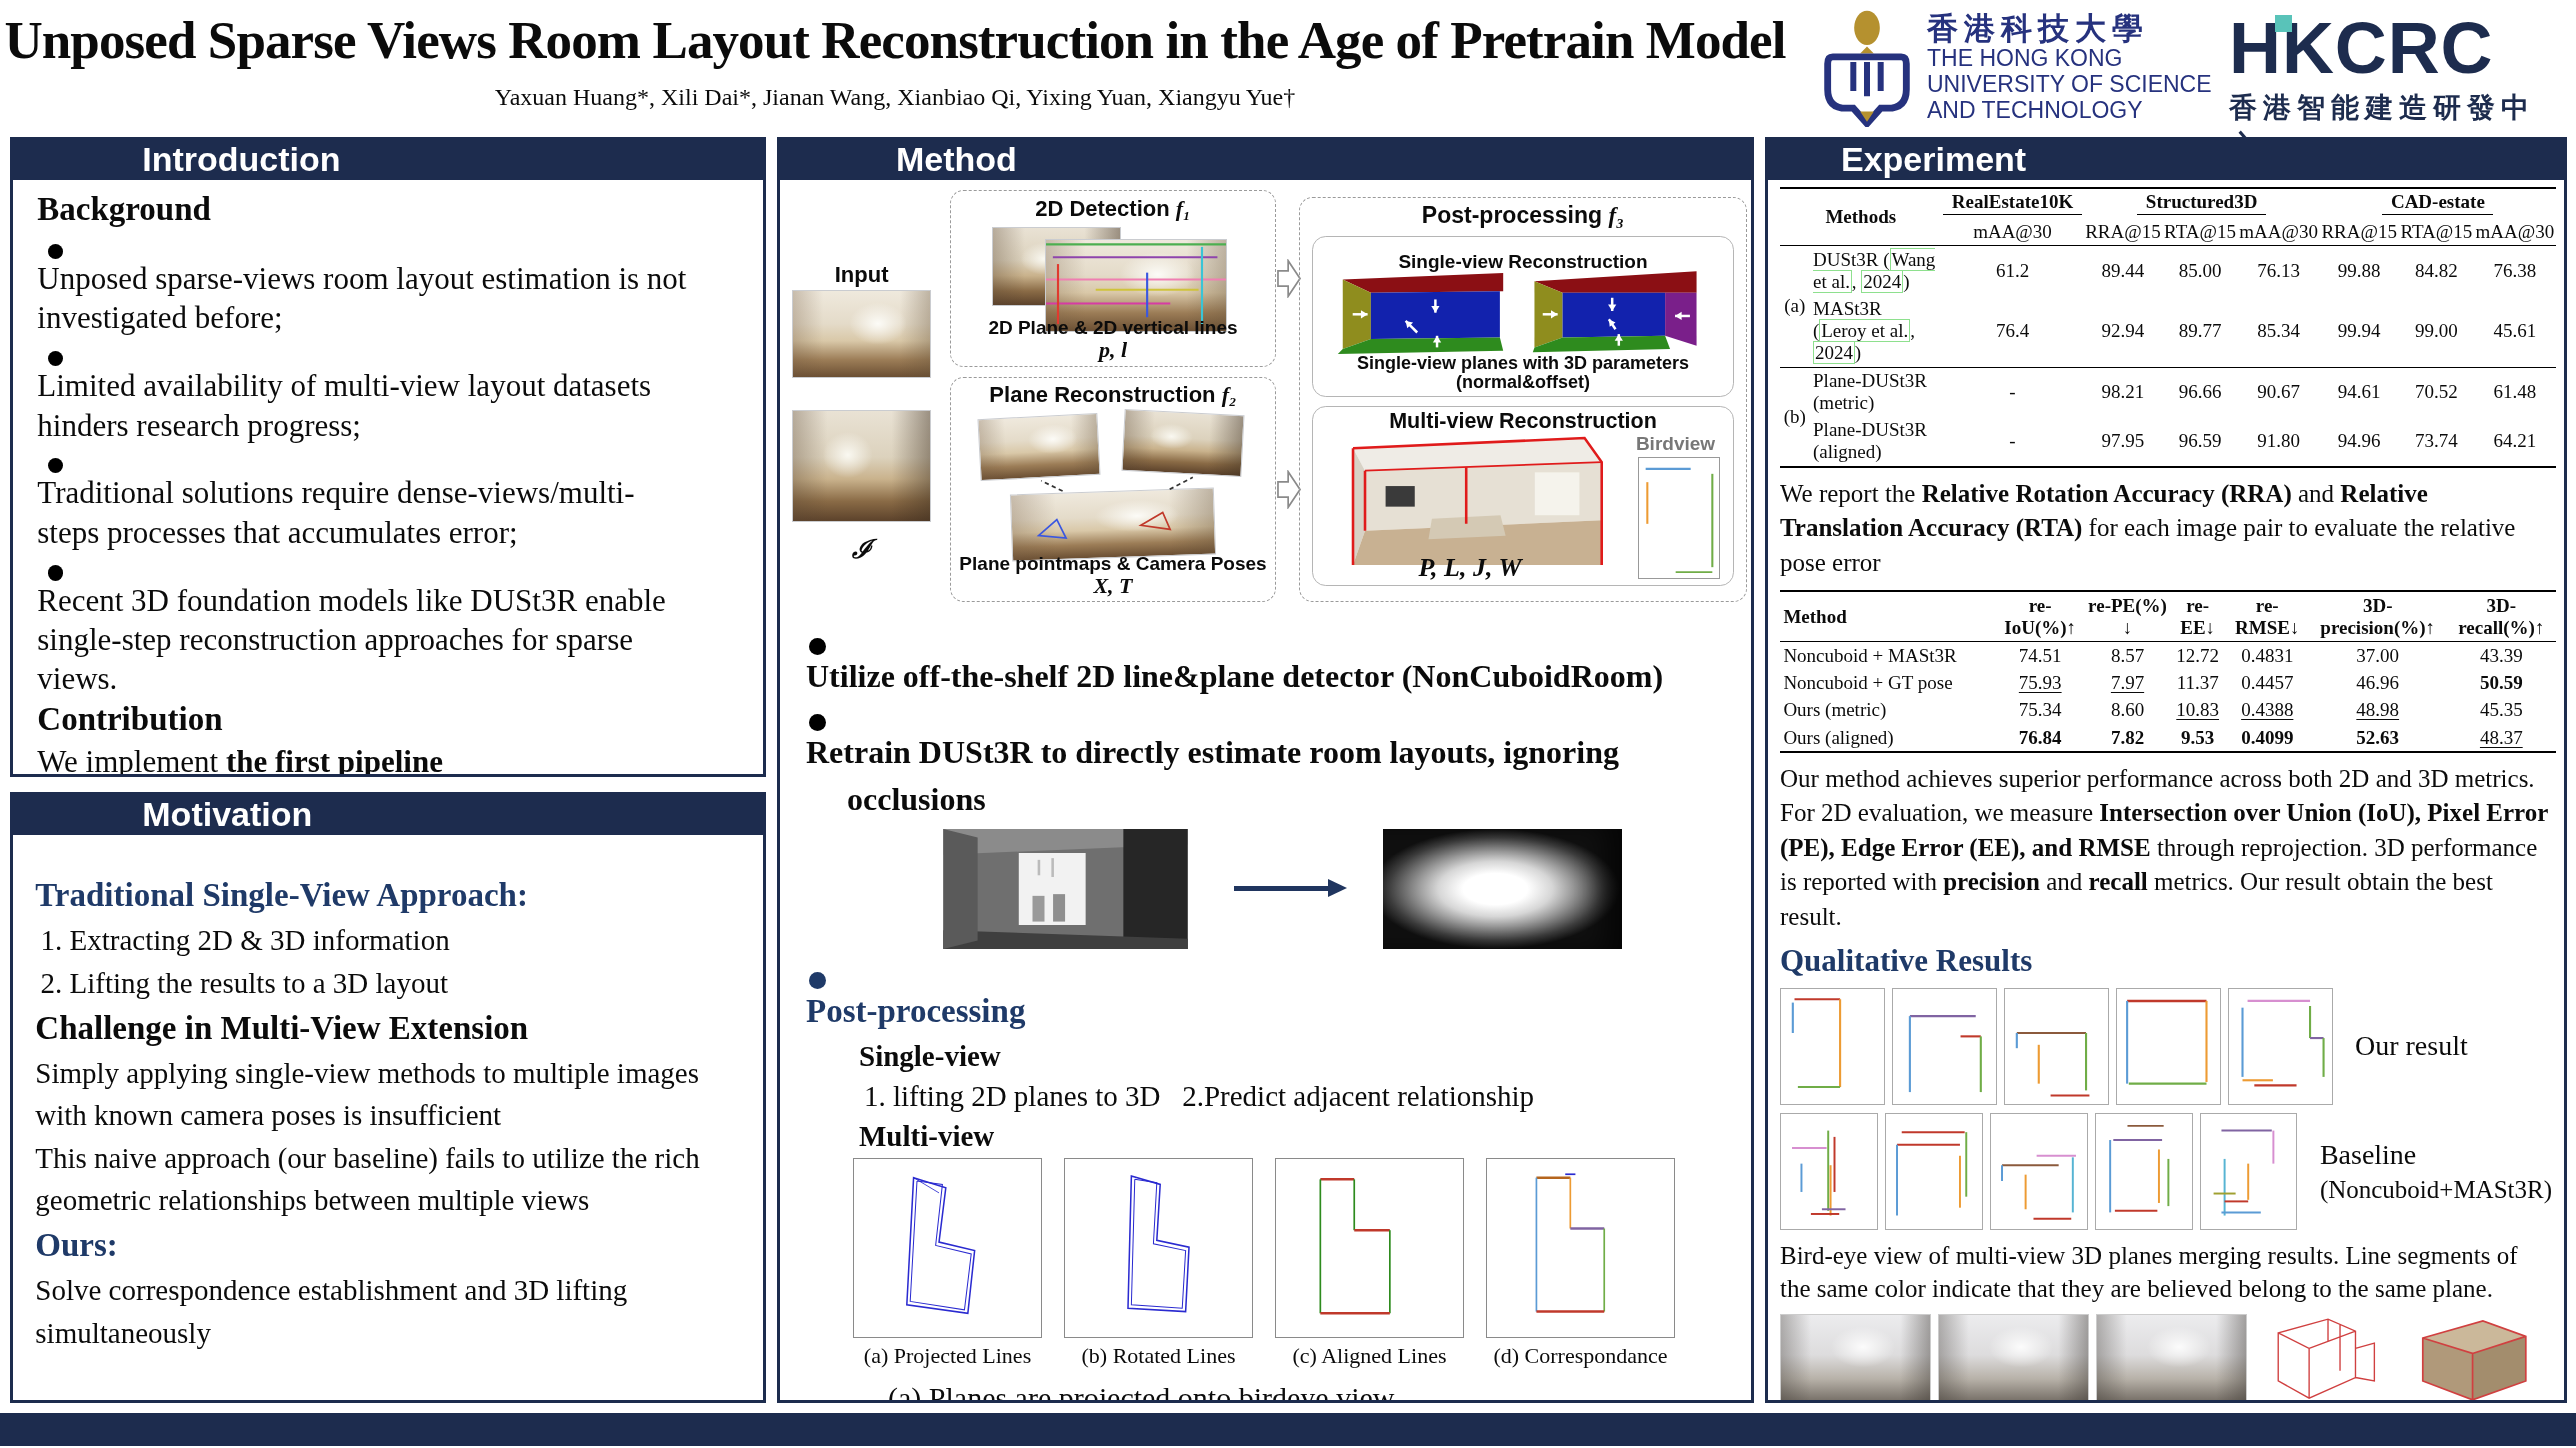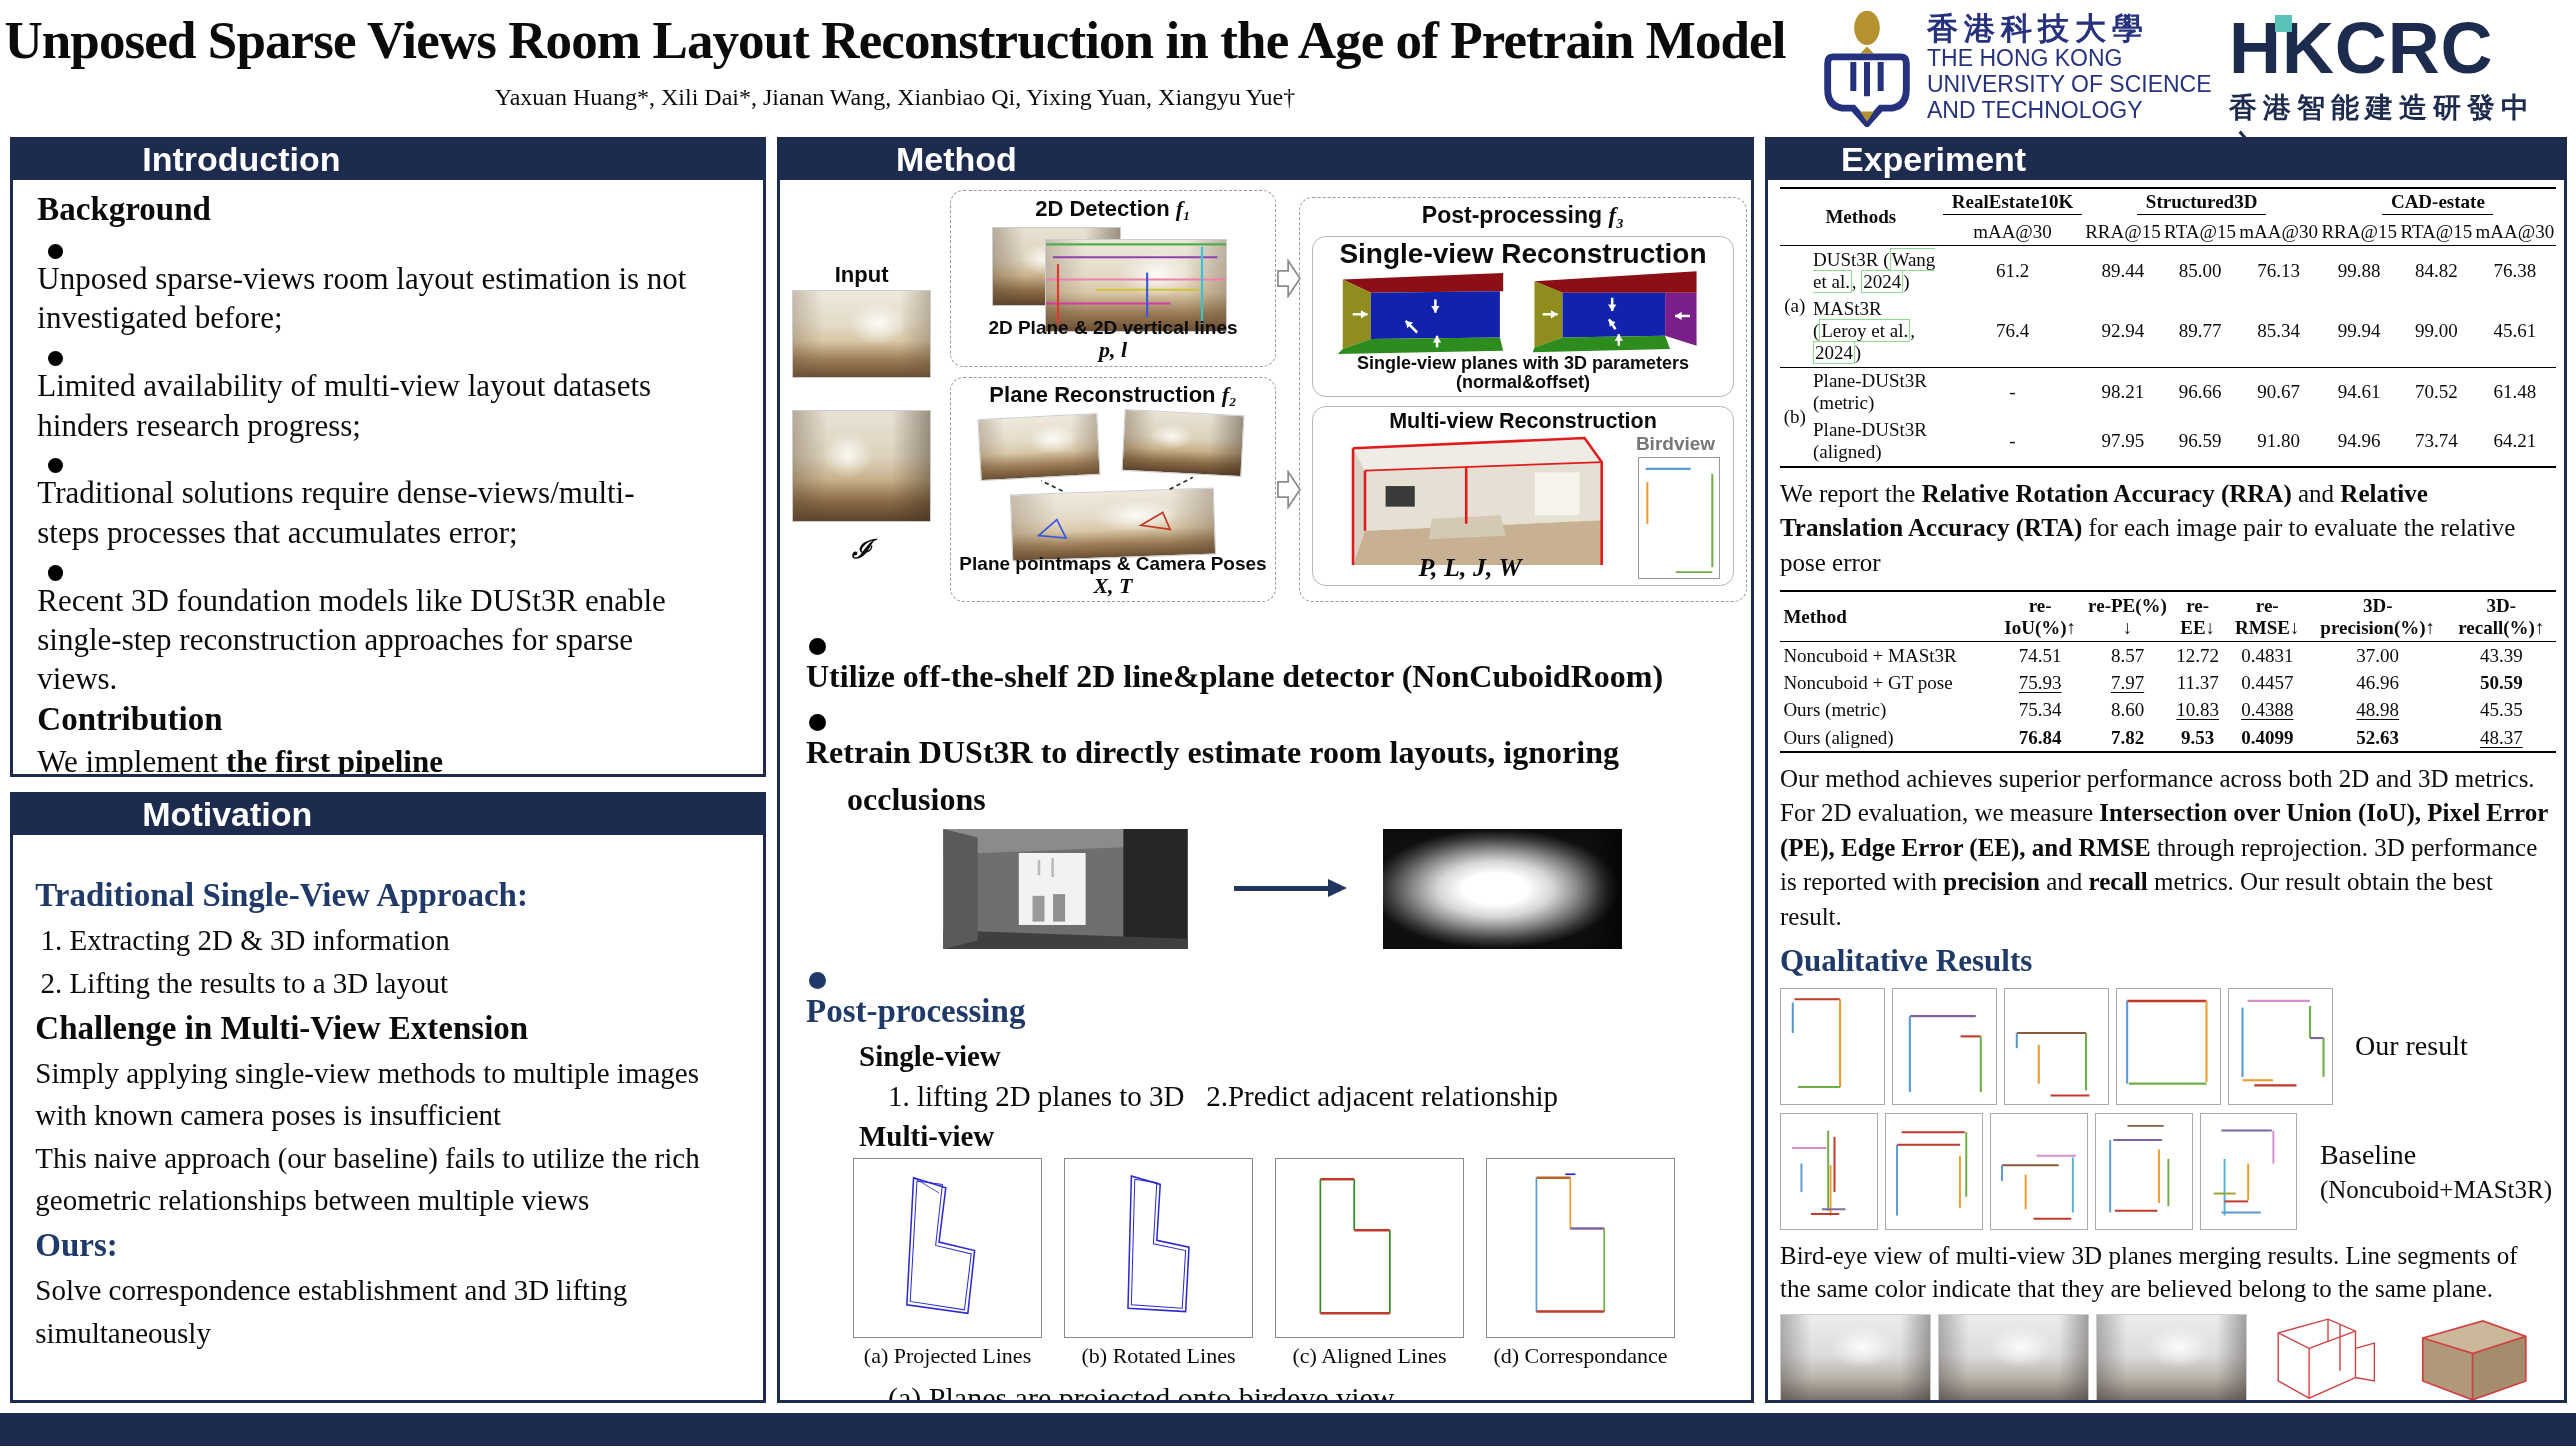--- a/index.html
+++ b/index.html
@@ -74,21 +74,21 @@
      radial-gradient(ellipse 30% 32% at 55% 36%, rgba(255,255,255,.9), rgba(255,255,255,0) 72%),
      linear-gradient(90deg, rgba(60,55,50,.35), rgba(0,0,0,0) 20% 80%, rgba(50,45,40,.4)),
      linear-gradient(180deg,#ececee 0%,#dddcdd 45%,#b7b1a8 72%,#6e675f 100%);}
   .blockarrow{position:absolute;width:26px;height:39px;}
   .method-bullets{padding:12px 26px 0 26px;}
   .mb{display:flex;font-size:32px;font-weight:700;line-height:1.35;margin-top:3.4px;flex-direction:column;}
   .mb .dot{flex:0 0 17px;width:17px;height:17px;border-radius:50%;background:#000;margin:12px 20.6px 0 3.4px;}
   .mb.navy{color:var(--blue-head);font-size:33px;}
   .mb.navy .dot{background:var(--blue-head);}
   .indent1{margin-left:53px;font-weight:700;font-size:29px;margin-top:6.9px;}
-  .indent2{margin-left:82px;font-size:29px;margin-top:6.9px;white-space:pre;}
+  .indent2{margin-left:58px;font-size:29px;margin-top:6.9px;white-space:pre;}
   .depth-row{position:relative;height:127px;margin-top:8.6px;}
   .depth1{position:absolute;left:137px;top:0;width:245px;height:120px;}
   .depth2{position:absolute;left:577px;top:0;width:239px;height:120px;
       background:radial-gradient(ellipse 52% 50% at 47% 50%, #ffffff 0 26%, #d6d6d6 46%, #9a9a9a 62%, #3c3c3c 86%, #101010 100%);
       box-shadow:inset -22px 0 26px -5.2px rgba(0,0,0,.65);}
   .navy-arrow{position:absolute;left:428px;top:57px;width:96px;height:4.3px;background:var(--navy2);}
   .navy-arrow:after{content:"";position:absolute;right:-17px;top:-7.7px;border-left:19px solid var(--navy2);border-top:9.4px solid transparent;border-bottom:9.4px solid transparent;}
   .mv-panels{display:flex;gap:22px;margin:5.2px 0 0 47px;}
   .mvp{width:189px;height:180px;border:1.7px solid #8a8a8a;background:#fff;}
   .mv-caps{display:flex;gap:22px;margin:5.2px 0 0 47px;}
@@ -250,21 +250,21 @@
             <polygon points="2,14 14,14 14,2 28,23 14,44 14,32 2,32" fill="#fff" stroke="#8a8a8a" stroke-width="2"></polygon>
           </svg>
         <svg class="blockarrow" style="left:496px;top:290px;" viewBox="0 0 30 46">
             <polygon points="2,14 14,14 14,2 28,23 14,44 14,32 2,32" fill="#fff" stroke="#8a8a8a" stroke-width="2"></polygon>
           </svg>
 
         <div class="dashedbox" style="left:519px;top:17px;width:448px;height:405px;">
           <div class="fig-title figlabel" style="font-size:23px;"><span>Post-processing</span> <span class="mathit">f₃</span></div>
 
           <div style="position:absolute;left:12px;top:38px;width:422px;height:161px;border:1.7px solid #b5b5b5;border-radius:13.7px;">
-            <div class="fig-title figlabel" style="top:1px;font-size:28px;">Single-view Reconstruction</div>
+            <div class="fig-title figlabel" style="top:14px;font-size:19px;">Single-view Reconstruction</div>
             <svg style="position:absolute;left:24px;top:31px;" width="167" height="86" viewBox="0 0 200 104">
               <polygon points="6,14 200,6 200,28 40,30" fill="#8b0f14"></polygon>
               <polygon points="6,14 40,30 40,86 6,98" fill="#8f8d1e"></polygon>
               <polygon points="40,30 196,28 196,84 40,86" fill="#1222ad"></polygon>
               <polygon points="6,98 40,86 196,84 200,100 0,104" fill="#2e8b1e"></polygon>
               <line x1="18" y1="56" x2="36" y2="56" stroke="#fff" stroke-width="3"></line>
                 <polygon points="36,56 28,51 28,61" fill="#fff"></polygon>
               <line x1="118" y1="38" x2="118" y2="54" stroke="#fff" stroke-width="3"></line>
                 <polygon points="118,54 113,46 123,46" fill="#fff"></polygon>
               <line x1="96" y1="78" x2="82" y2="64" stroke="#fff" stroke-width="3"></line>

